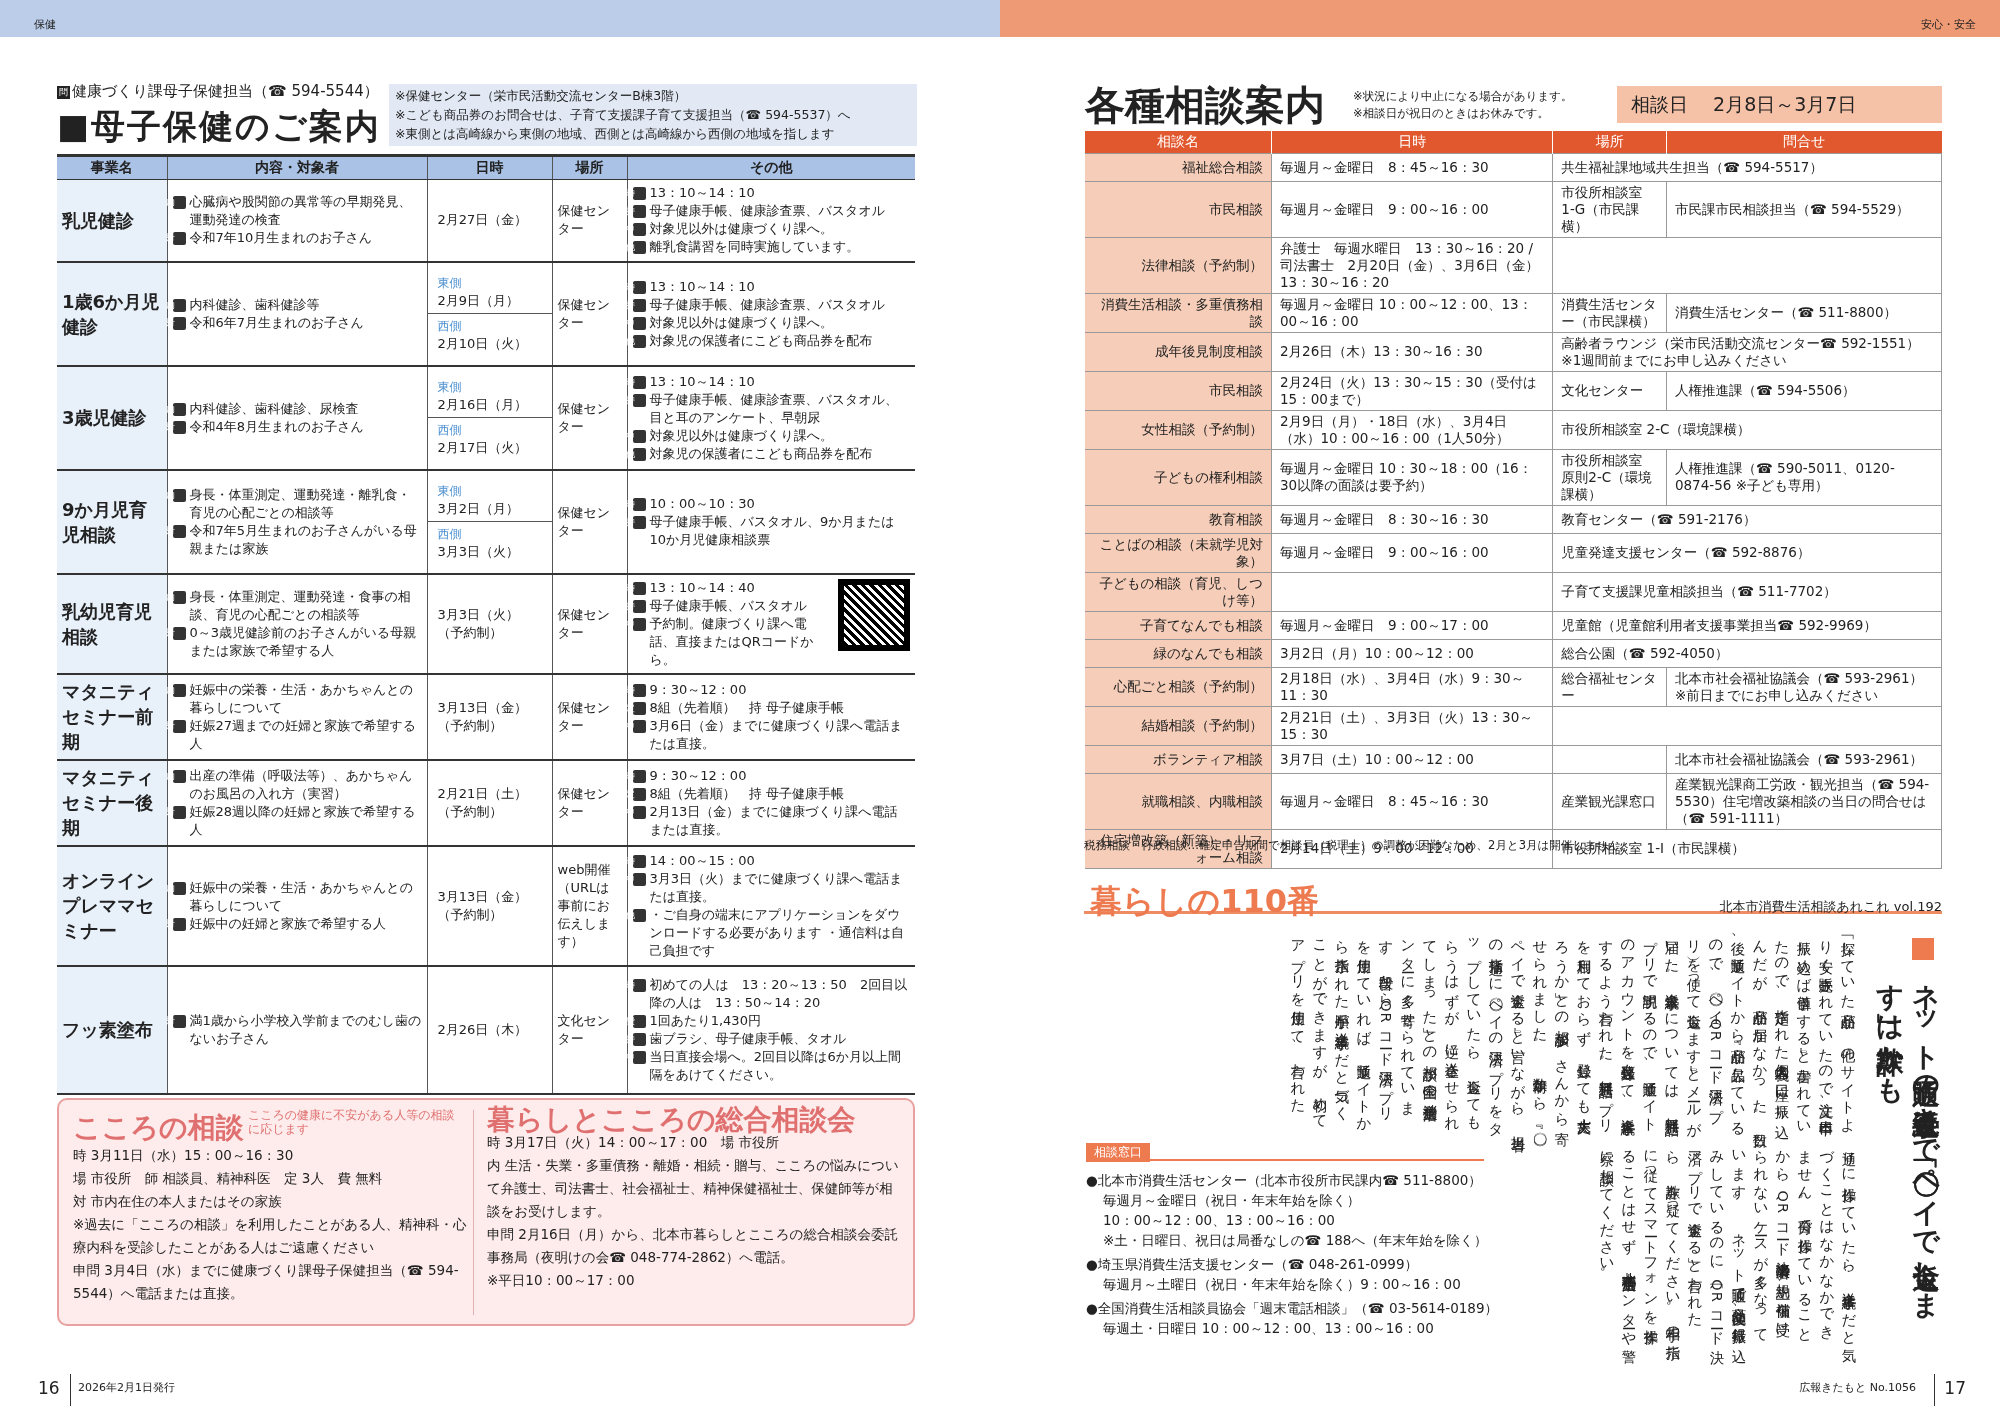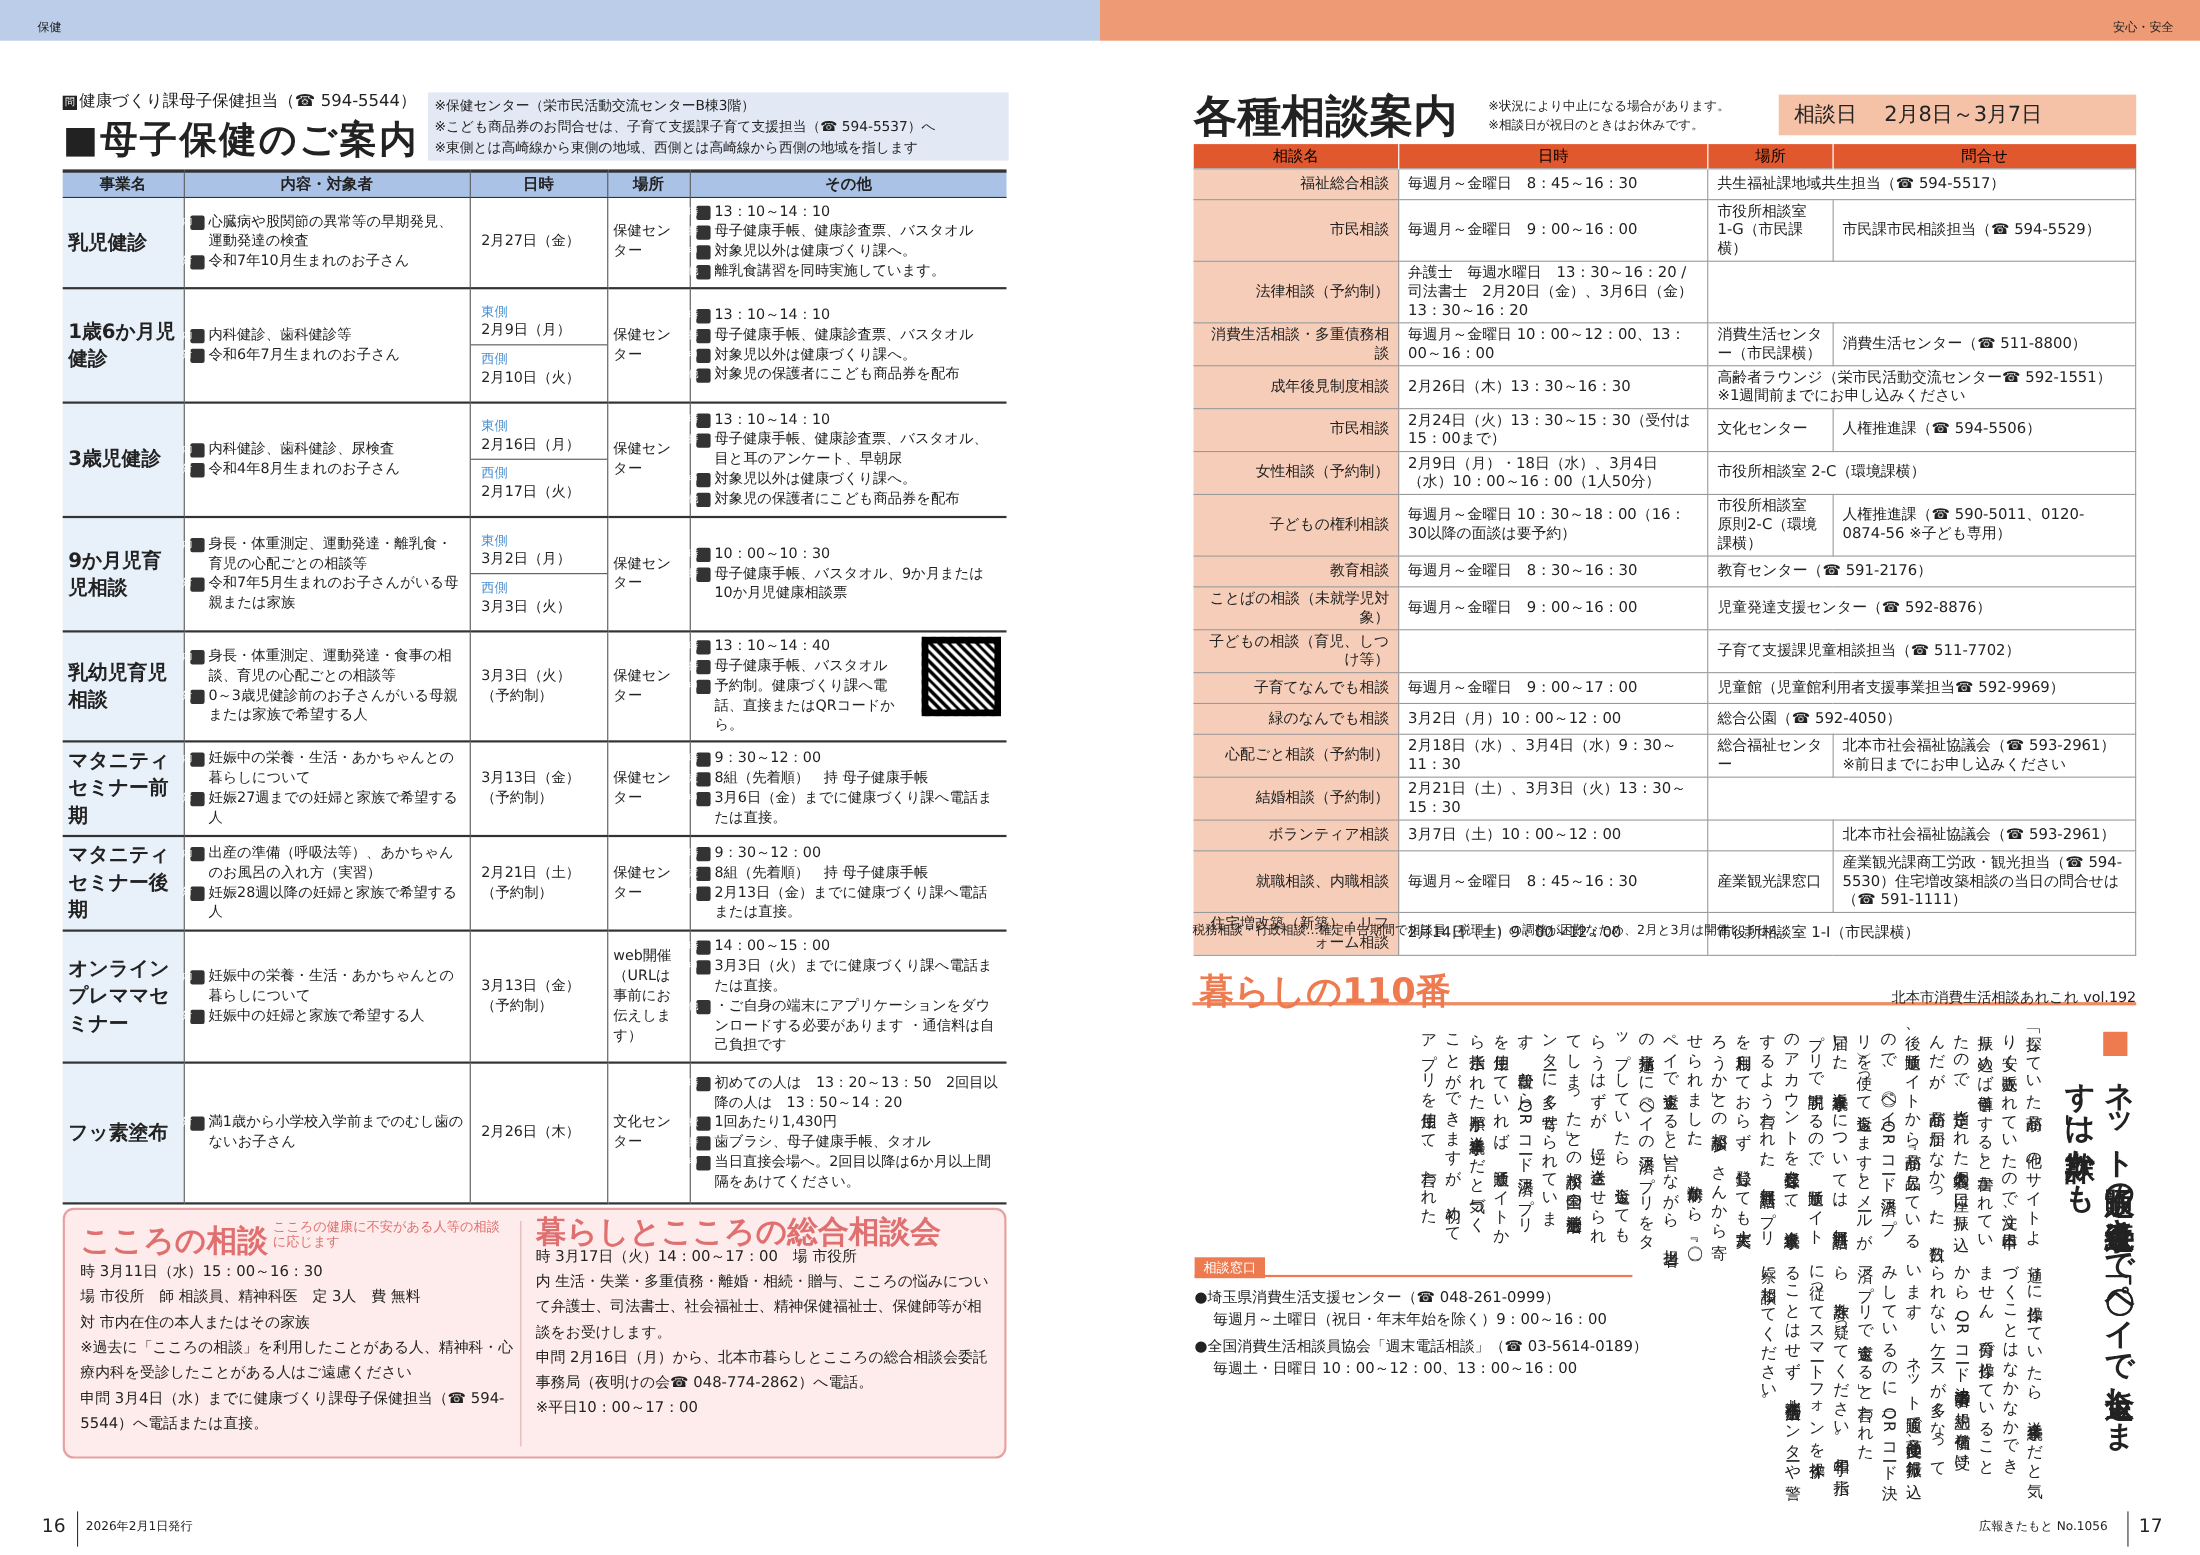--- a/index.html
+++ b/index.html
@@ -37,21 +37,21 @@
 .footer-l-bar{position:absolute;left:70px;top:1374px;width:1px;height:32px;background:#333}
 .footer-l-date{position:absolute;left:78px;top:1380px;font-size:11px}
 .footer-r{position:absolute;right:34px;top:1378px;font-size:17px}
 .footer-r-bar{position:absolute;right:65px;top:1374px;width:1px;height:32px;background:#333}
 .footer-r-date{position:absolute;right:84px;top:1380px;font-size:11px}
 
 .rtitle{position:absolute;left:1085px;top:78px;font-size:40px;font-weight:bold}
 .rnotes{position:absolute;left:1353px;top:88px;font-size:11.5px;line-height:17px}
 .rdays{position:absolute;left:1617px;top:86px;width:325px;height:37px;background:#f5c2a8;font-size:19px;line-height:37px;padding-left:14px}
 .rtable{position:absolute;left:1084px;top:131px;width:858px;border-collapse:collapse;font-size:13.5px}
-.rtable th{background:#e2582e;color:#000000;font-weight:normal;height:22px;font-size:14px;border-left:1px solid #fff}
+.rtable th{background:#e2582e;color:#ffffff;font-weight:normal;height:22px;font-size:14px;border-left:1px solid #fff}
 .rtable td{border:1px solid #999;padding:2px 8px;line-height:17px;height:28px}
 .rtable td.rn{background:#f5cdb8;text-align:right;width:187px;border-left:none}
 .rtable td.c{}
 .rfoot{position:absolute;left:1084px;top:838px;font-size:11.5px}
 .kurashi{position:absolute;left:1084px;top:884px;width:858px;height:30px;border-bottom:3px solid #ee8b63}
 .kurashi-title{position:absolute;left:6px;top:-4px;font-size:32px;font-weight:bold;color:#ee7a50}
 .kurashi-vol{position:absolute;right:0;top:14px;font-size:13px}
 .vert{position:absolute;writing-mode:vertical-rl;font-size:14.5px;line-height:22px;letter-spacing:1px}
 .vhead{position:absolute;left:1872px;top:935px;writing-mode:vertical-rl;font-size:27px;font-weight:bold;line-height:36px}
 .vhead-mark{position:absolute;left:1912px;top:938px;width:22px;height:22px;background:#ee7a50}
@@ -425,20 +425,26 @@
 </div>
 <div class="vhead-mark"></div>
 <div class="vhead" style="top:965px;height:360px">ネット通販の返金手続きで「〇〇ペイで返金します」は詐欺かも</div>
 <div class="vert" style="left:1084px;top:930px;width:775px;height:200px">「探していた商品が、他のサイトより安く販売されていたので注文、『本日中に振り込めば値引きする』と書かれていたので、指定された個人名義の口座に振り込んだが、商品が届かなかった。数日後、通販サイトから『商品が欠品しているので、〇〇ペイ（QRコード決済アプリ）を使って返金します』とメールが届いた。返金手続きについては、無料通話アプリで説明するので、通販サイトのアカウントを友達登録して、返金手続きするよう言われた。無料通話アプリを利用しておらず、登録しても大丈夫だろうか」との相談がAさんから寄せられました。　数年前から、『〇〇ペイで返金する』と言いながら、担当者の指示通りに〇〇ペイの決済アプリをタップしていたら、返金してもらうはずが、逆に送金させられてしまった」との相談が全国の消費生活センターに多く寄せられています。普段からQRコード決済アプリを使用していれば、通販サイトから指示された手順が送金手続きだと気づくことができますが、初めてアプリを使用して、言われた</div>
 <div class="vert" style="left:1495px;top:1140px;width:365px;height:200px">通りに操作していたら、送金手続きだと気づくことはなかなかできません。自分で操作していることから、QRコード決済事業者の規約上、補償を受けられないケースが多くなっています。　ネット通販で商品注文後、銀行振り込みしているのに、「QRコード決済アプリで返金する」と言われたら、詐欺を疑ってください。相手の指示に従ってスマートフォンを操作することはせず、北本市消費生活センターや警察に相談してください。</div>
 
 <div class="soudan-tag">相談窓口</div>
 <div class="soudan-line"></div>
 <div class="soudan-list" id="soudan-list">
     <div class="it">
+      <div>●北本市消費生活センター（北本市役所市民課内☎ 511-8800）</div>
+      <div class="sub">毎週月～金曜日（祝日・年末年始を除く）</div>
+      <div class="sub">10：00～12：00、13：00～16：00</div>
+      <div class="sub">※土・日曜日、祝日は局番なしの☎ 188へ（年末年始を除く）</div>
+    </div>
+    <div class="it">
       <div>●埼玉県消費生活支援センター（☎ 048-261-0999）</div>
       <div class="sub">毎週月～土曜日（祝日・年末年始を除く）9：00～16：00</div>
     </div>
     <div class="it">
       <div>●全国消費生活相談員協会「週末電話相談」（☎ 03-5614-0189）</div>
       <div class="sub">毎週土・日曜日 10：00～12：00、13：00～16：00</div>
     </div>
   </div>
 
 <div class="footer-r-date">広報きたもと No.1056</div>

